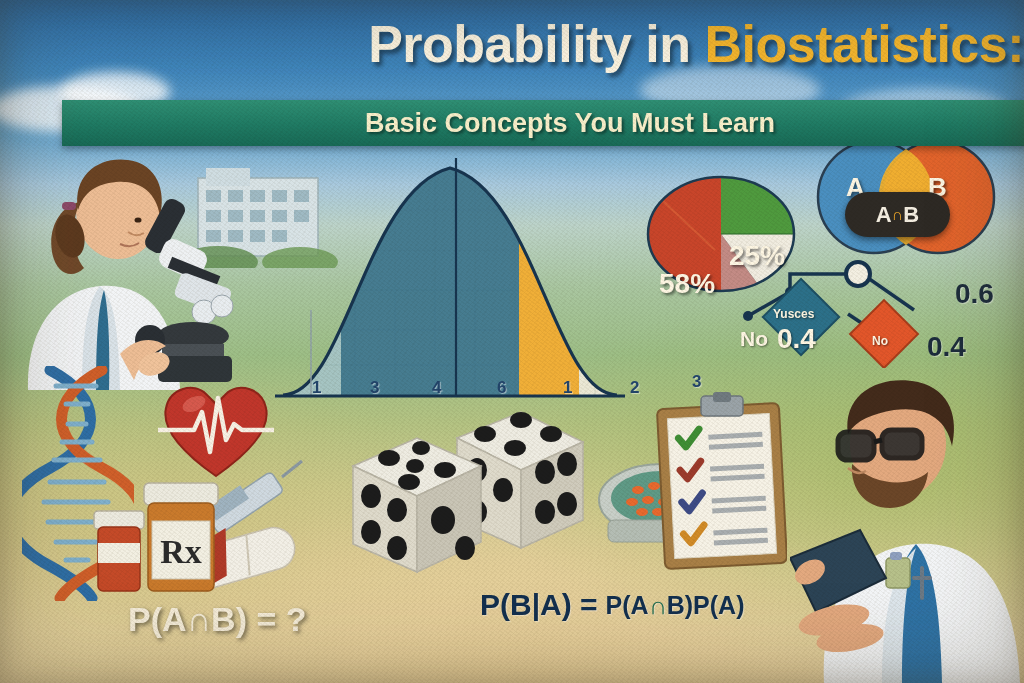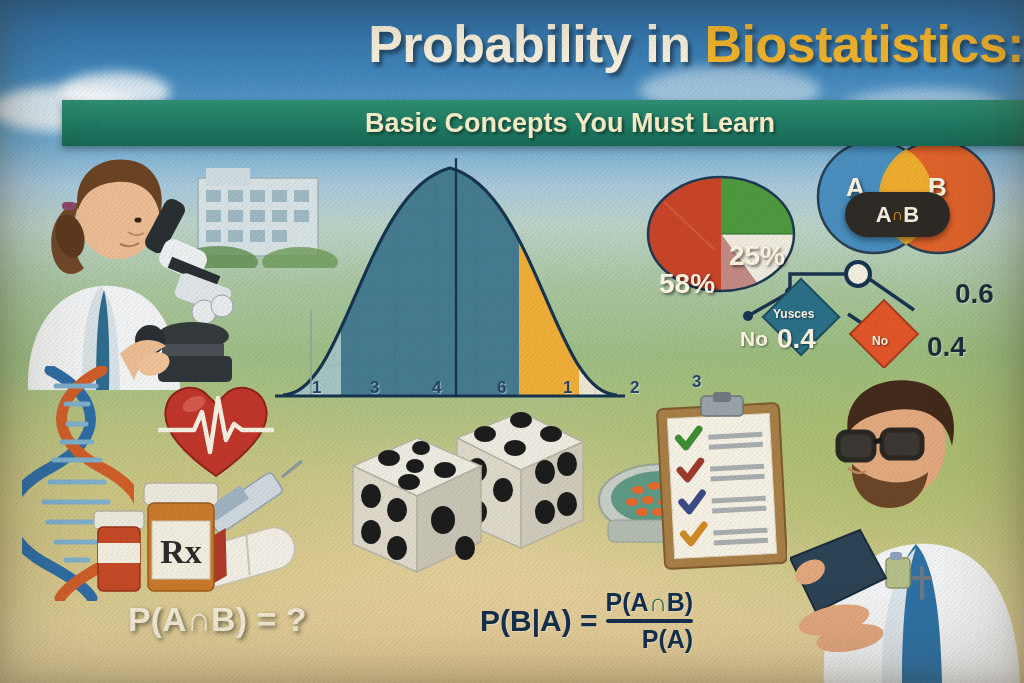--- a/index.html
+++ b/index.html
@@ -67,21 +67,21 @@
     text-shadow:1px 1px 1px rgba(255,255,255,.45);}
   .noleft{position:absolute;font-size:21px;font-weight:bold;color:#fdf6e3;
     text-shadow:1px 1px 2px rgba(0,0,0,.45);}
 
   
   #f1{position:absolute;left:128px;top:600px;font-size:34px;font-weight:bold;color:#f4ecd8;
     text-shadow:2px 2px 4px rgba(0,0,0,.5);}
   #f2{position:absolute;left:480px;top:588px;color:#13304f;font-weight:bold;
     display:flex;align-items:center;gap:8px;text-shadow:1px 1px 1px rgba(255,255,255,.4);}
   #f2 .lhs{font-size:30px;}
-  #f2 .frac{display:flex;flex-direction:column;align-items:flex-end;}
+  #f2 .frac{display:flex;flex-direction:row;align-items:flex-start;}
   #f2 .num{font-size:25px;}
   #f2 .bar{width:100%;height:4px;background:#13304f;margin:2px 0;border-radius:2px;}
   #f2 .den{font-size:25px;}
   .cap{color:#1d6b4f;}
 </style>
 </head>
 <body>
 
 <div id="poster">
 

